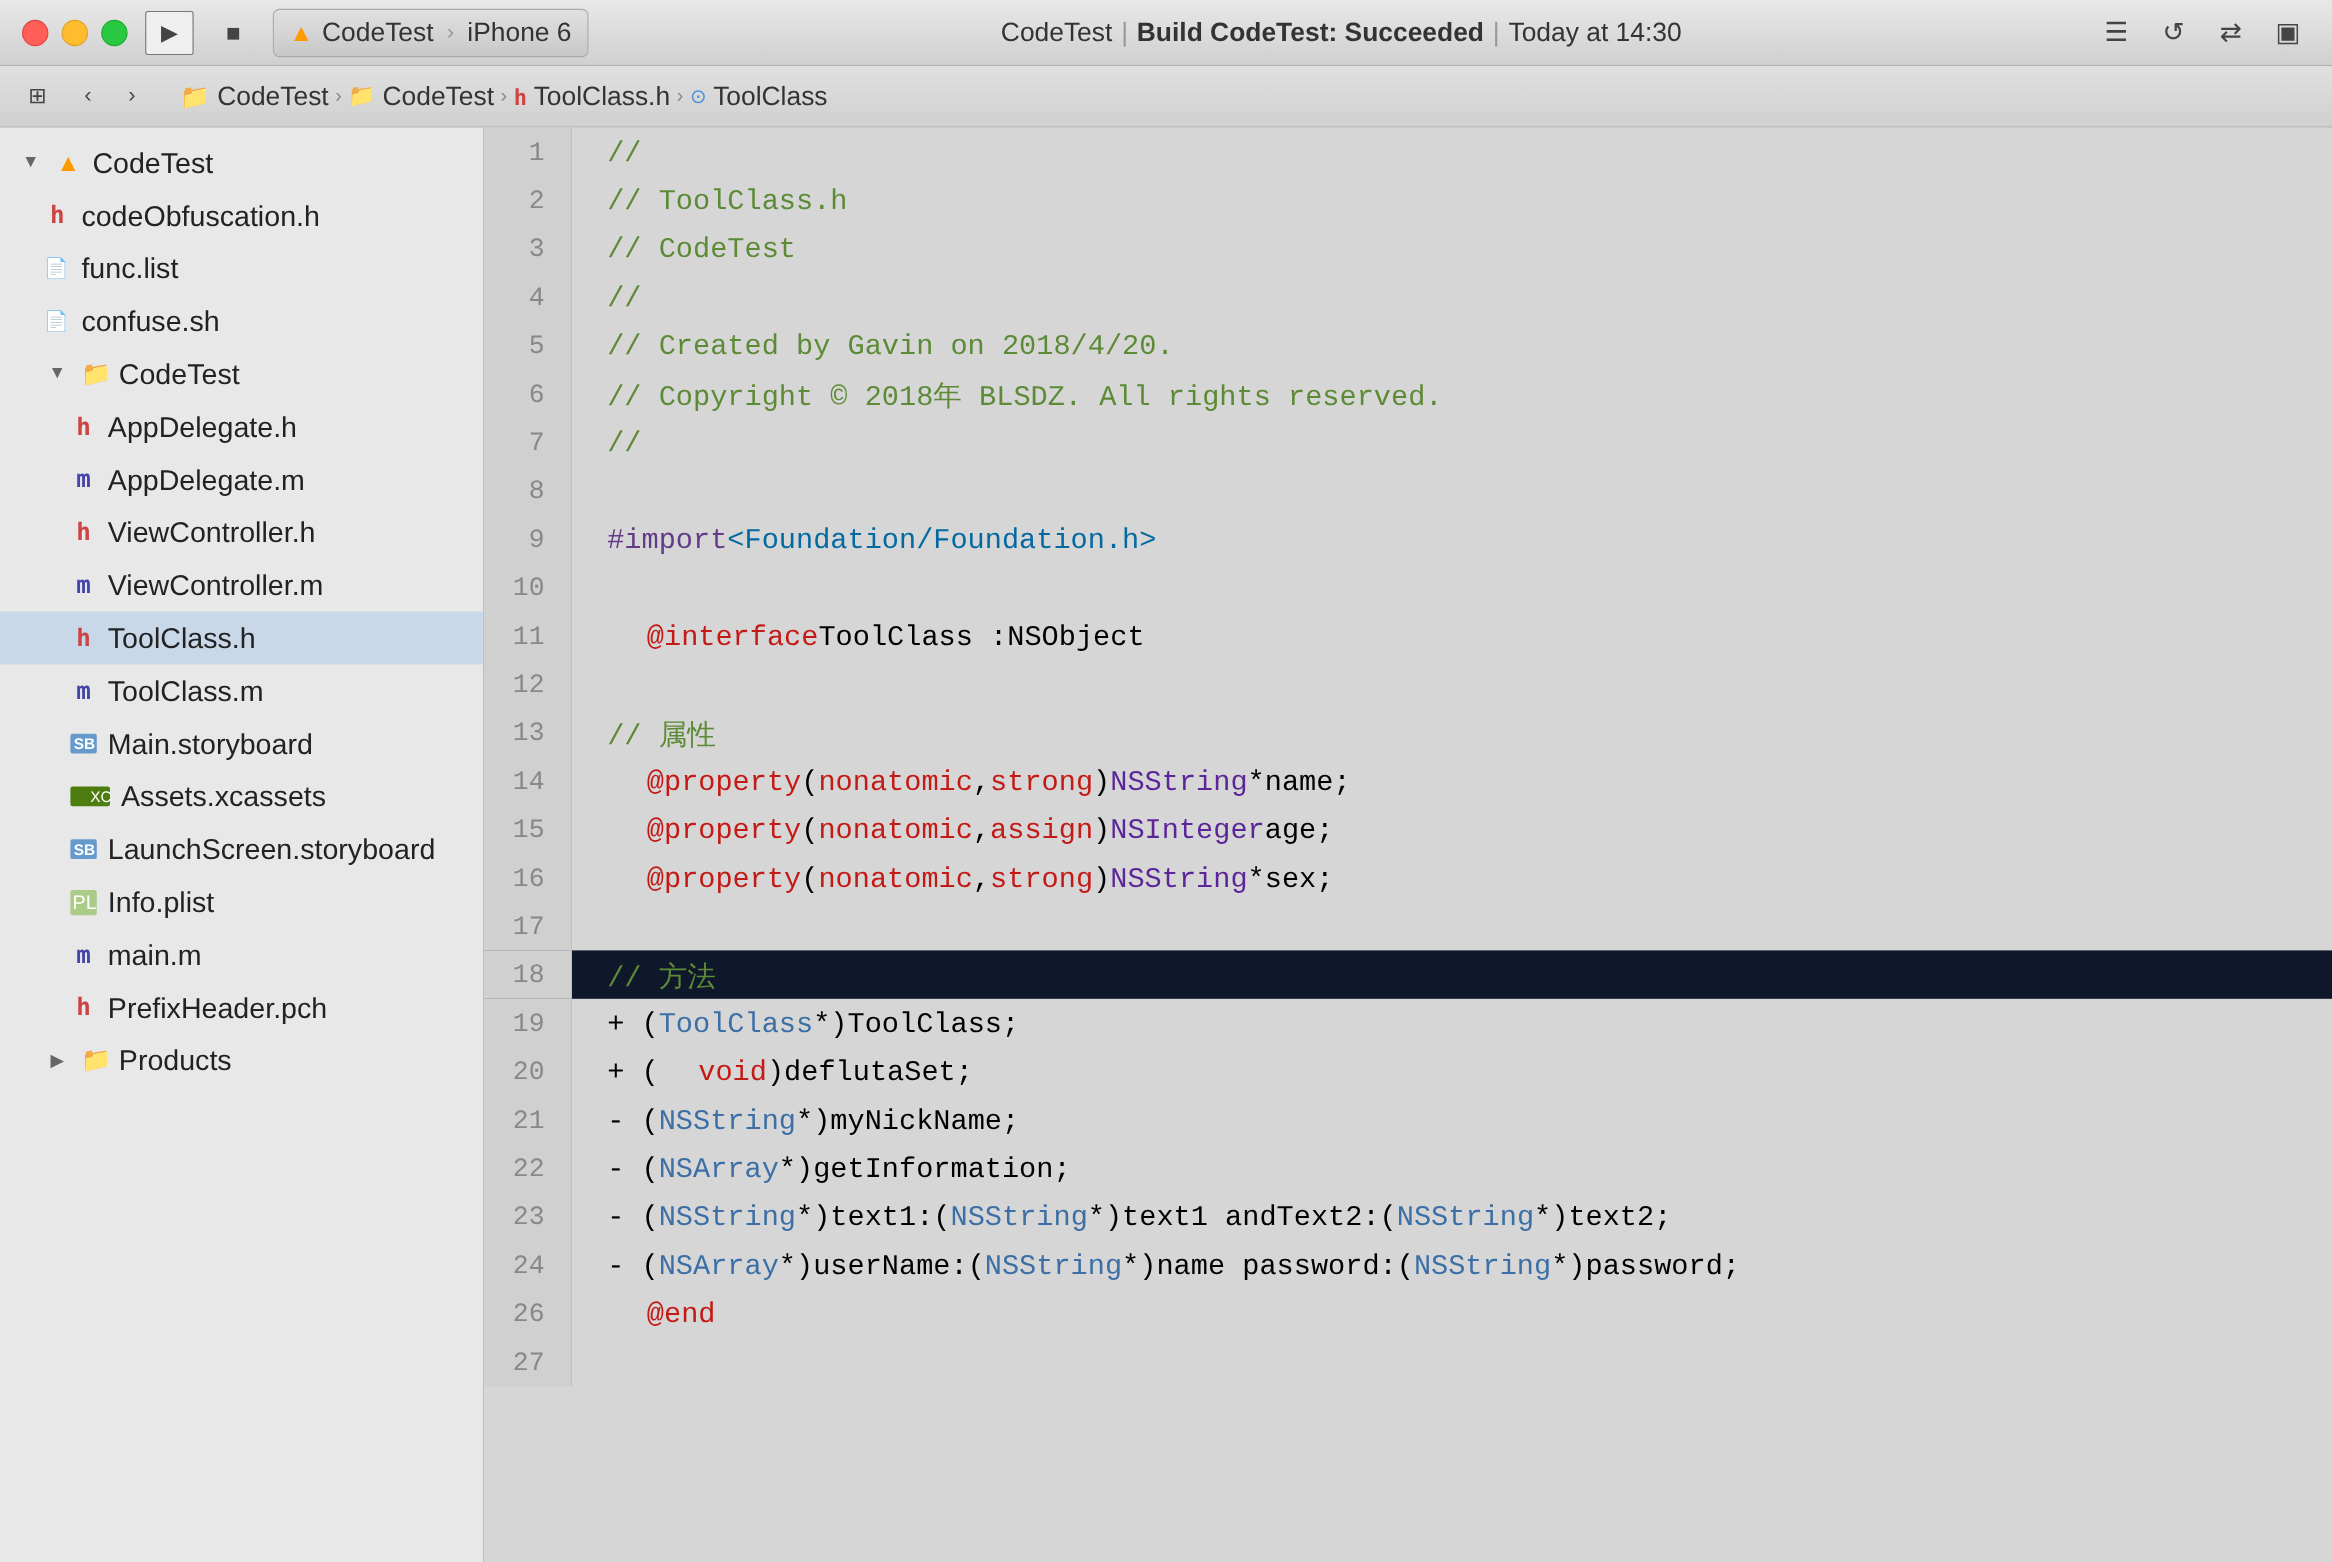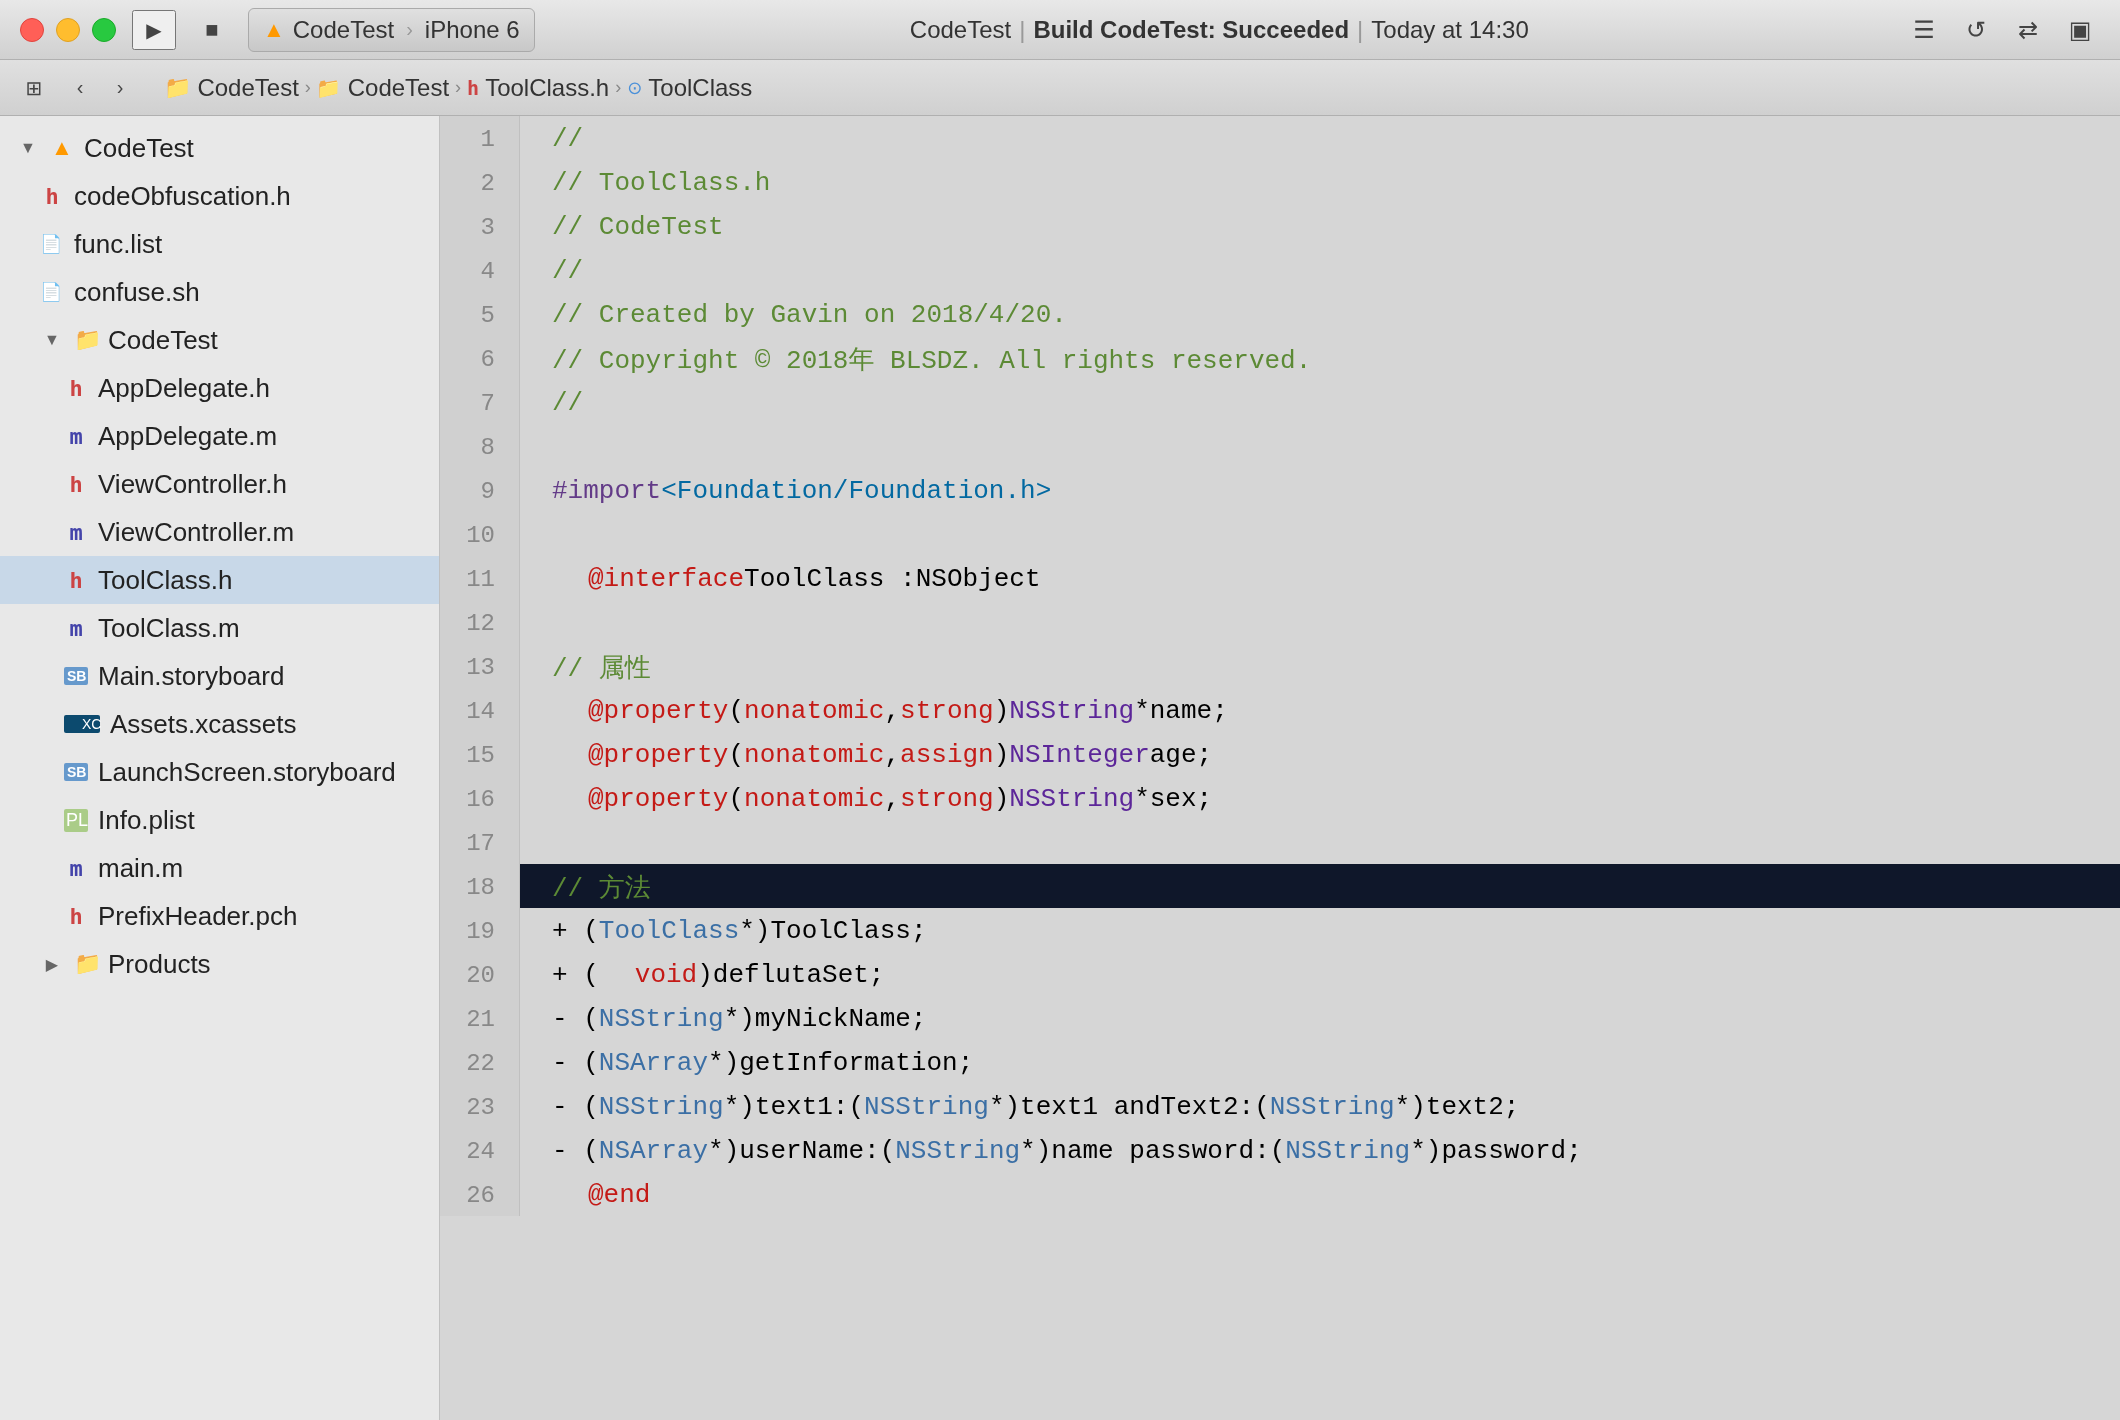--- a/index.html
+++ b/index.html
@@ -353,21 +353,21 @@
       <span class="sidebar-icon file-m">m</span>
       <span>ToolClass.m</span>
     </div>
 
     <div class="sidebar-item indent-2">
       <span class="sidebar-icon" style="background:#6699cc; color:white; font-size:14px; font-weight:bold; padding:1px 3px; border-radius:2px;">SB</span>
       <span>Main.storyboard</span>
     </div>
 
     <div class="sidebar-item indent-2">
-      <span class="sidebar-icon" style="background:#0c4a6e; color:white; font-size:14px; padding:1px 18px; border-radius:2px;">XC</span>
+      <span class="sidebar-icon" style="background:#4d7c0f; color:white; font-size:14px; padding:1px 18px; border-radius:2px;">XC</span>
       <span>Assets.xcassets</span>
     </div>
 
     <div class="sidebar-item indent-2">
       <span class="sidebar-icon" style="background:#6699cc; color:white; font-size:14px; font-weight:bold; padding:1px 3px; border-radius:2px;">SB</span>
       <span>LaunchScreen.storyboard</span>
     </div>
 
     <div class="sidebar-item indent-2">
       <span class="sidebar-icon" style="background:#aacc88; color:white; font-size:18px; padding:1px 2px; border-radius:2px;">PL</span>
@@ -572,15 +572,19 @@
           <span class="c-blue">NSString</span>
           <span class="c-normal"> *)password;</span>
         </div>
       </div>
       <div class="code-line">
         <div class="line-number">26</div>
         <div class="code-content">
           <span class="c-keyword">@end</span>
         </div>
       </div>
+      <div class="code-line">
+        <div class="line-number">27</div>
+        <div class="code-content">&nbsp;</div>
+      </div>
     </div>
 
 </div>
 
 </body></html>

